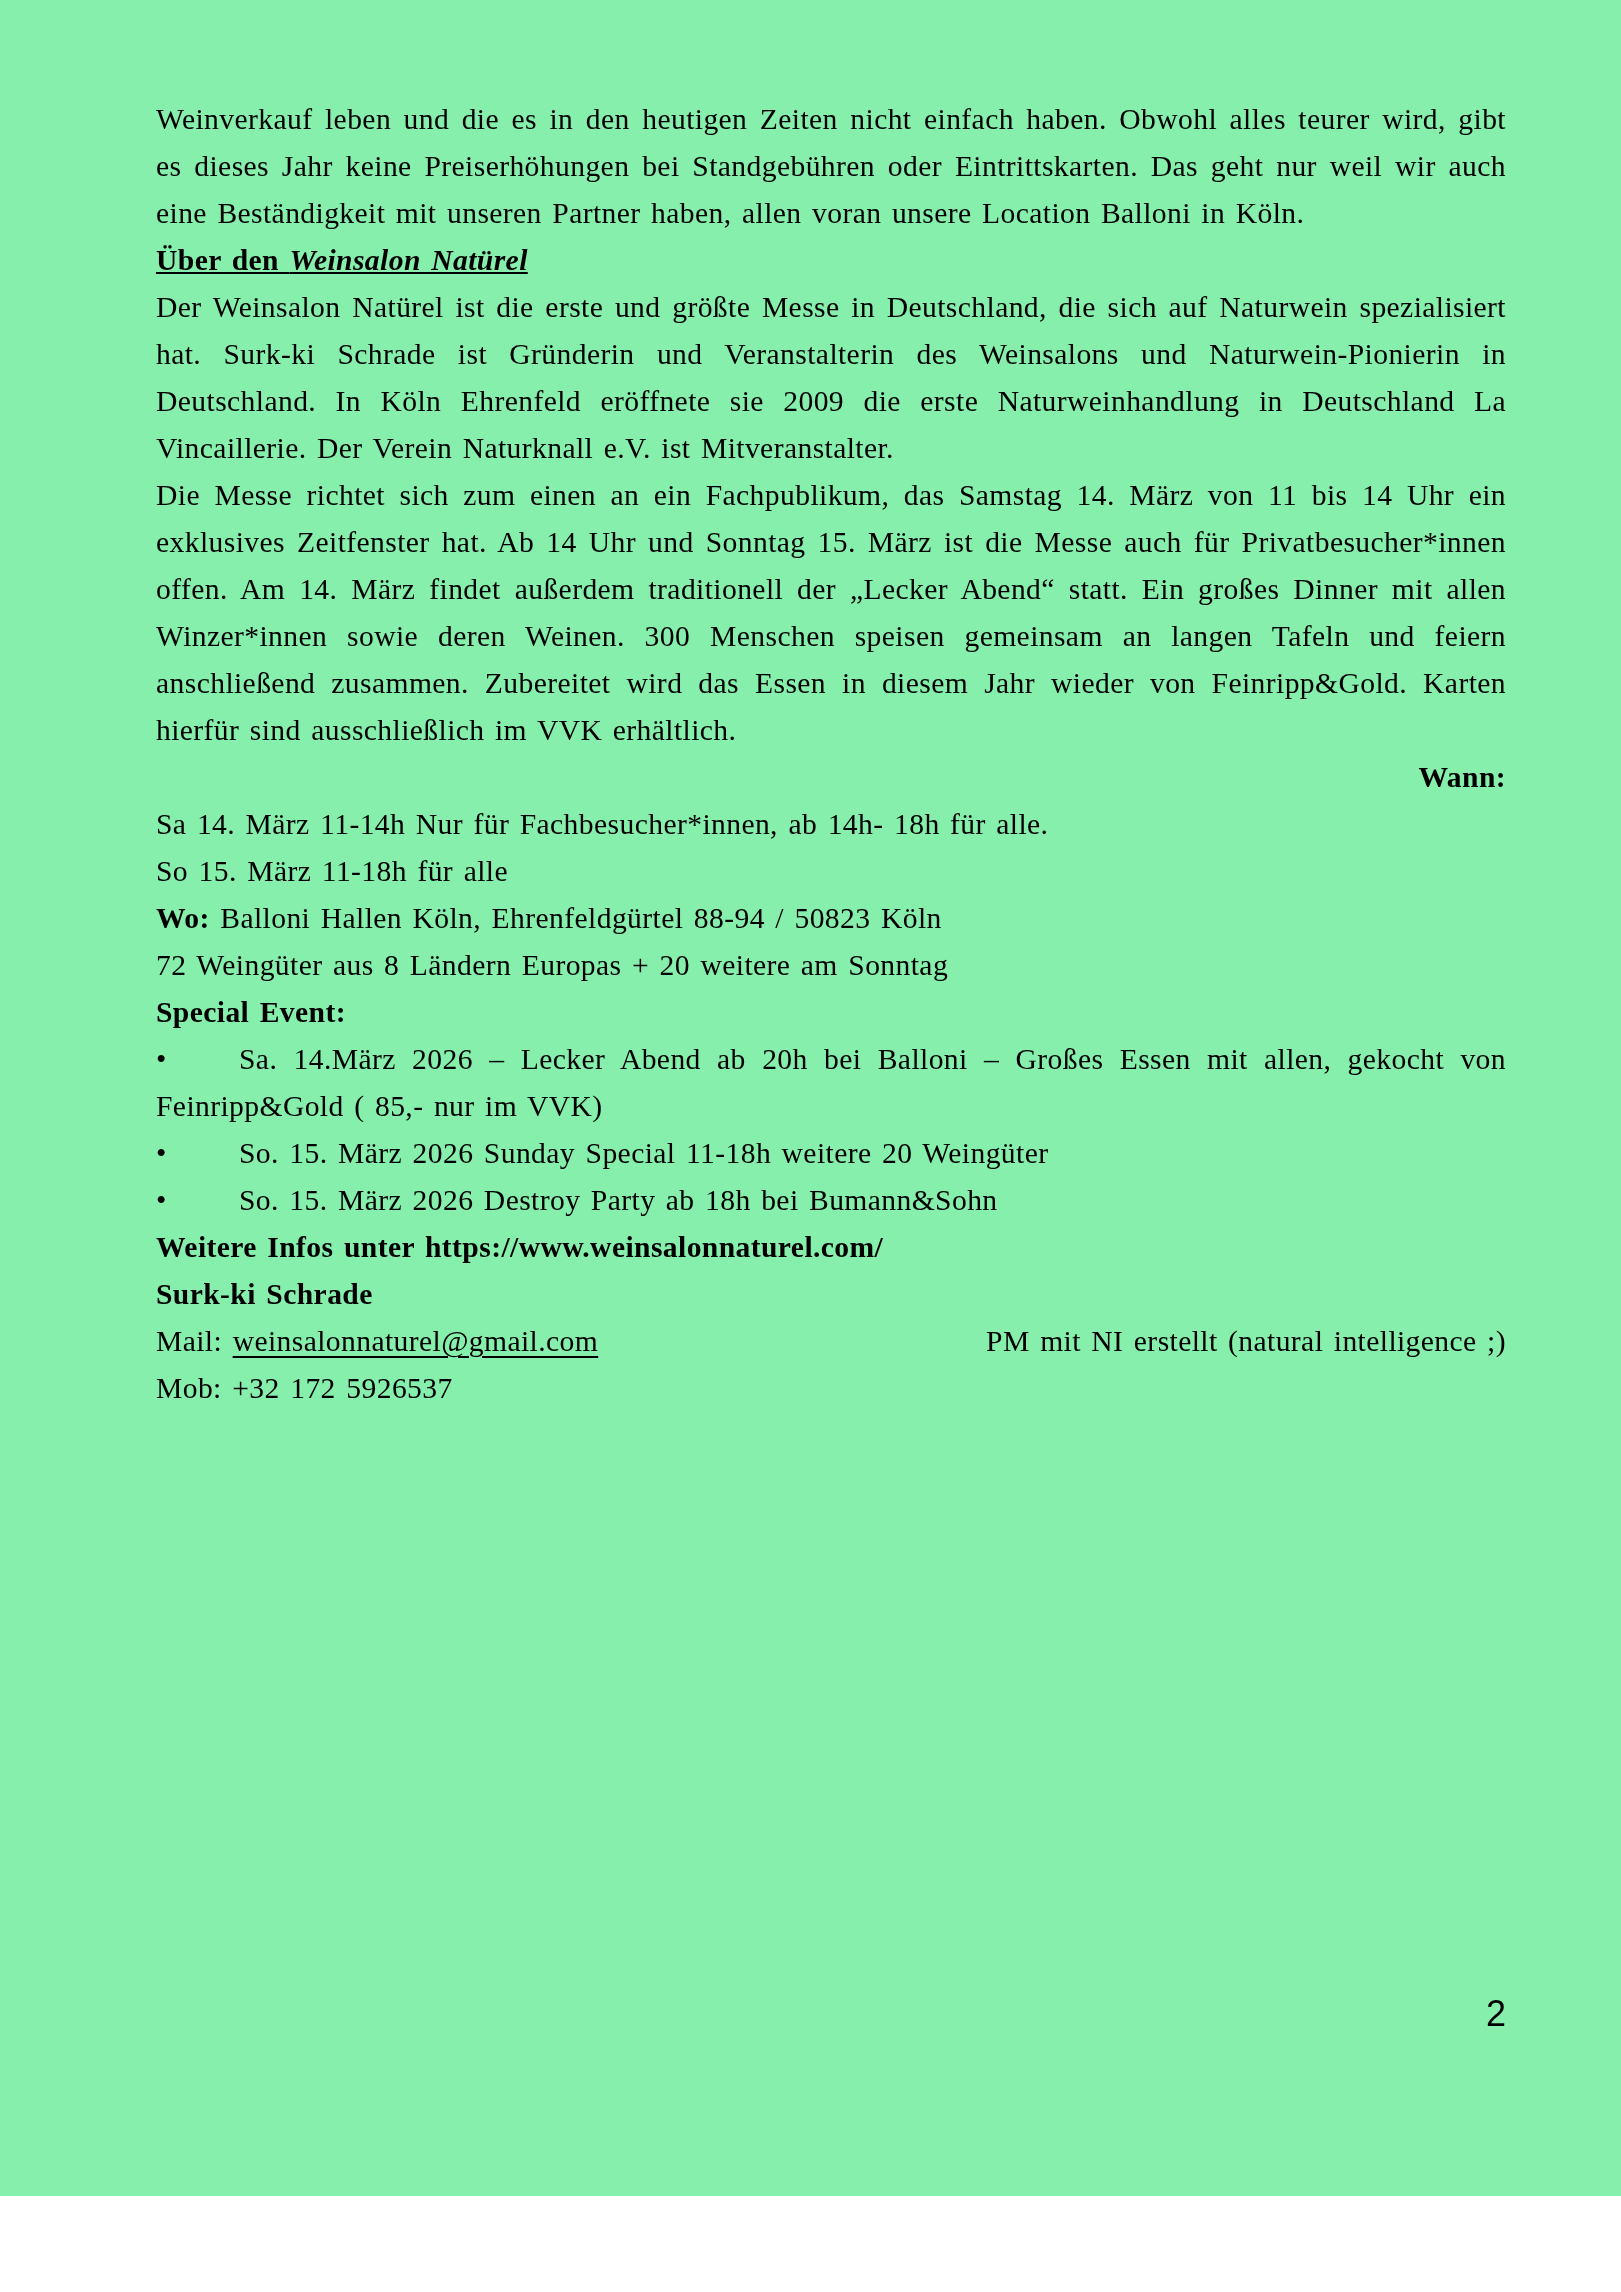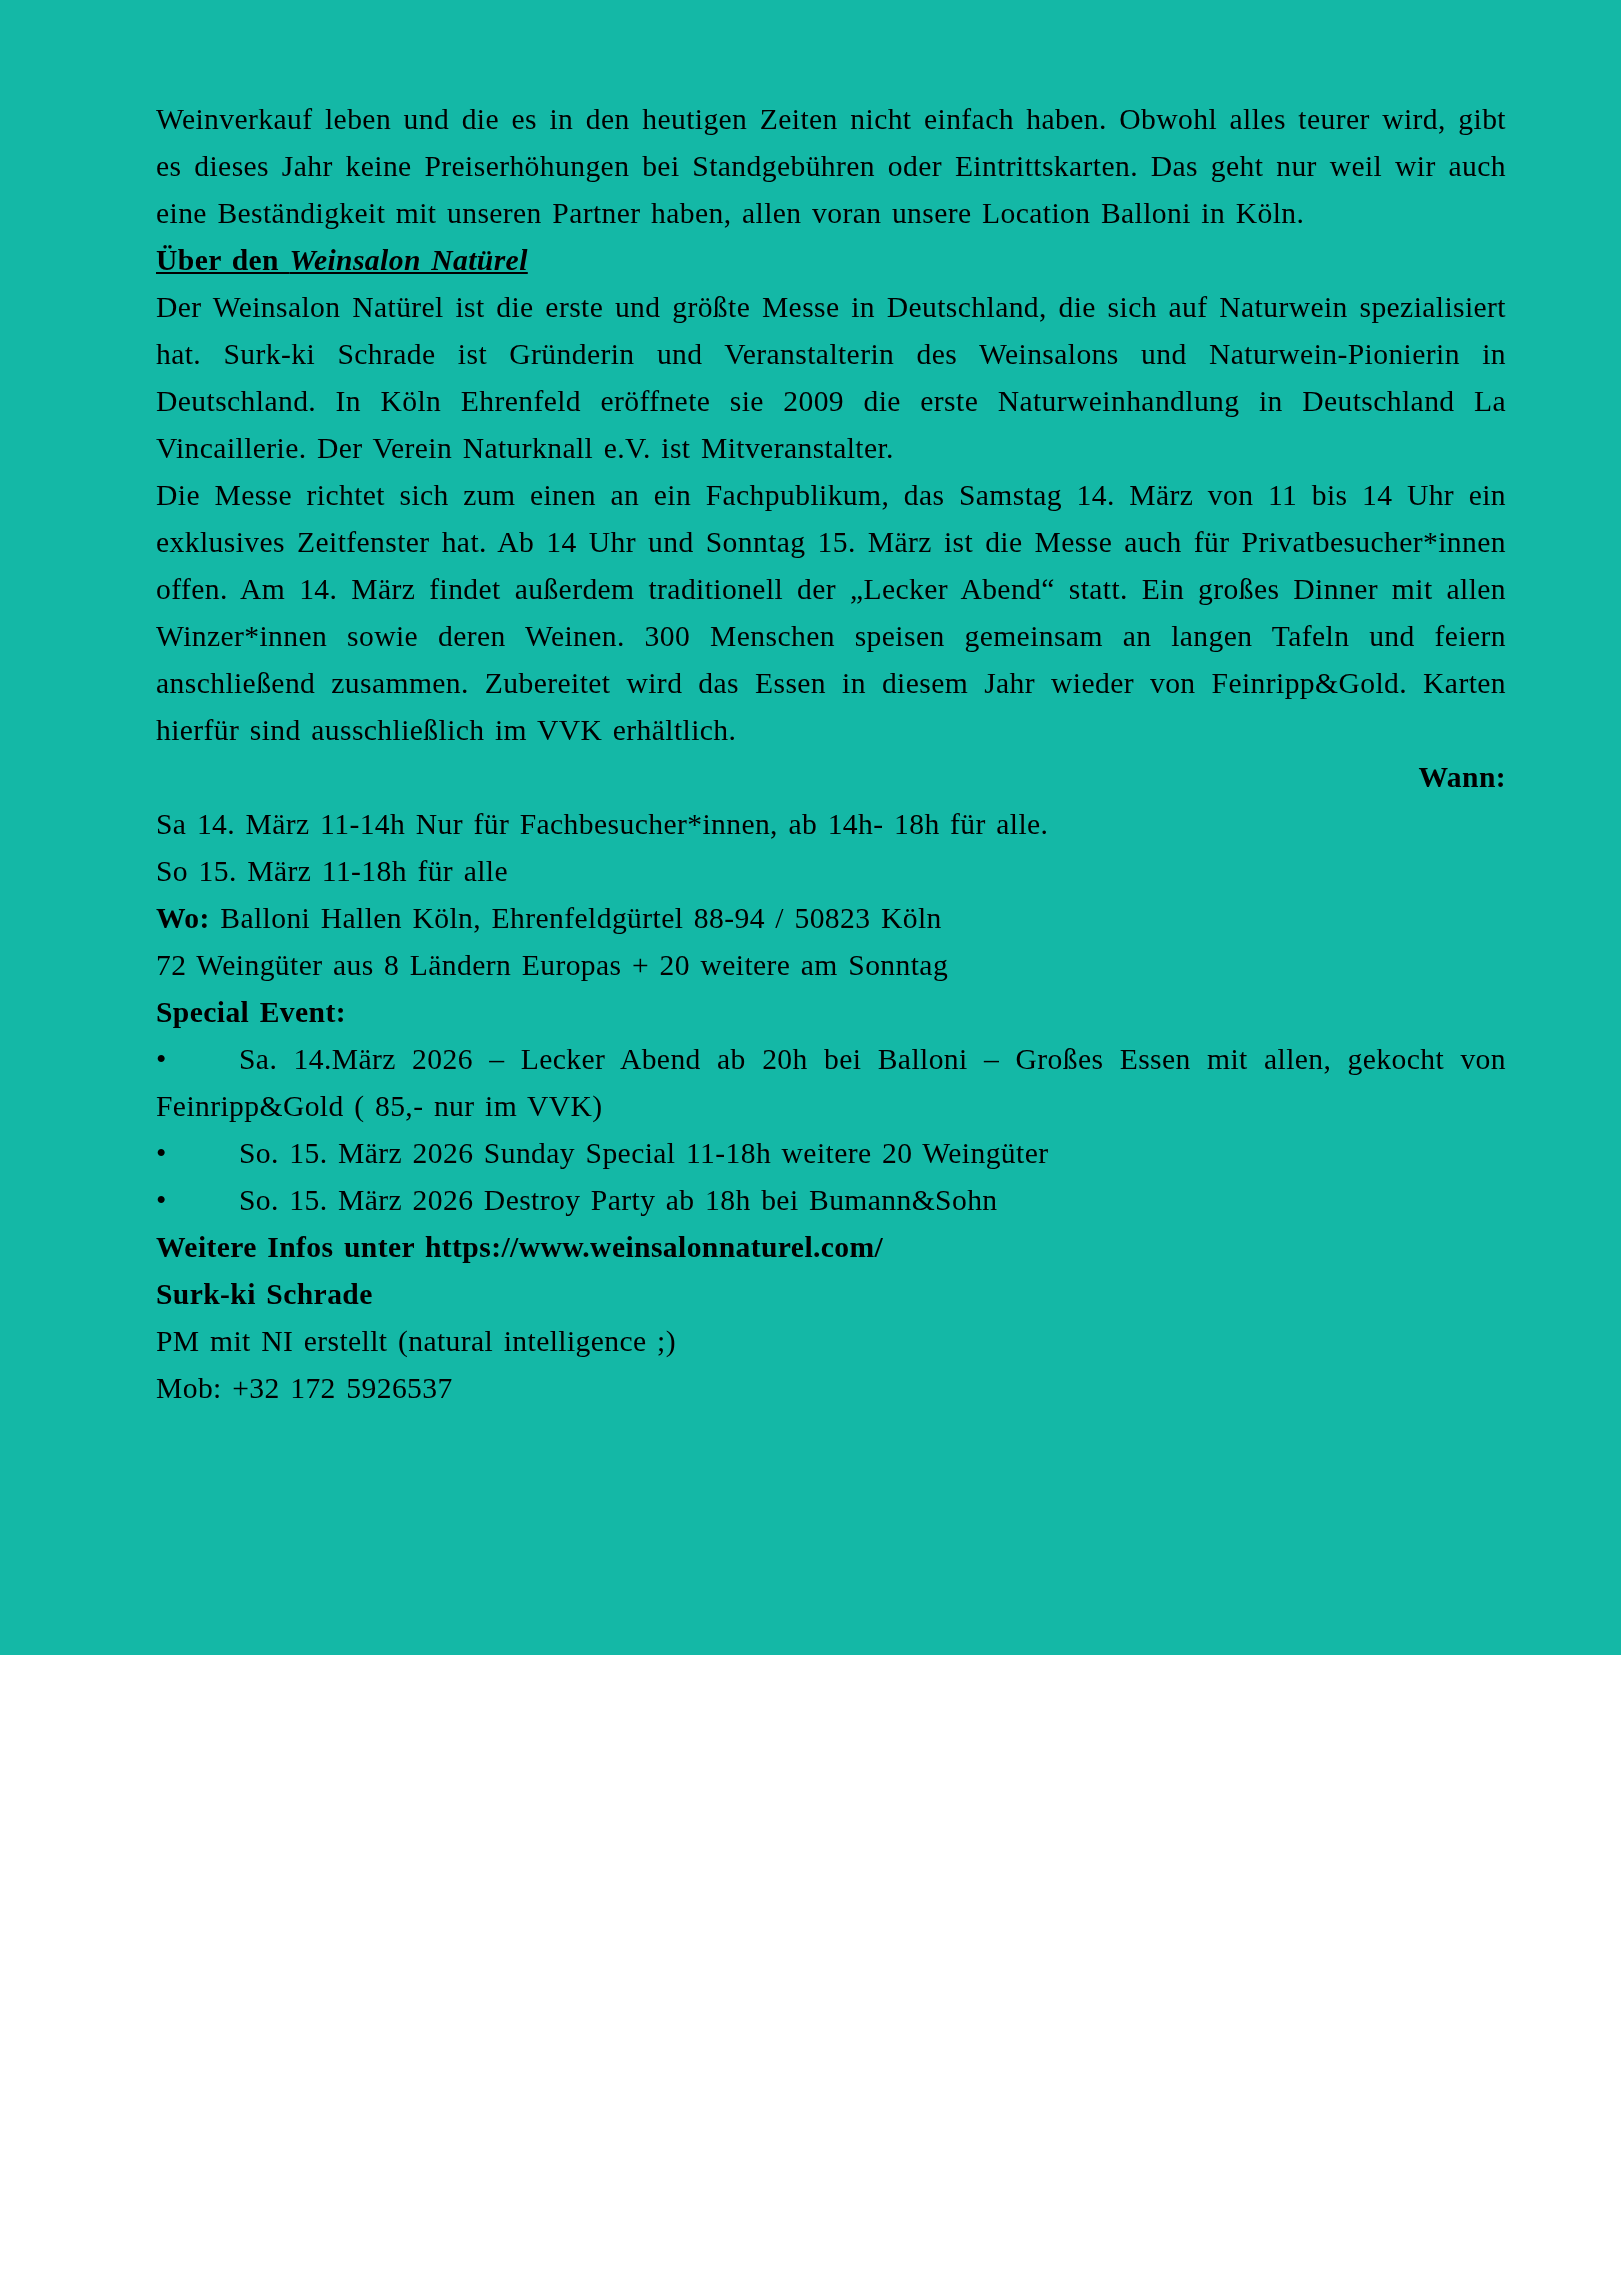--- a/index.html
+++ b/index.html
@@ -3,23 +3,23 @@
 <meta charset="utf-8">
 <style>
   html, body {
     margin: 0;
     padding: 0;
     background: #ffffff;
   }
   .page {
     position: relative;
     width: 1621px;
-    height: 1655px;
+    height: 2196px;
     margin: 0 auto;
-    background: #14b8a6;
+    background: #86efac;
     color: #000000;
     font-family: "Liberation Serif", "DejaVu Serif", serif;
     font-size: 29.6px;
     line-height: 47px;
     box-sizing: border-box;
     padding: 96px 115px 0 156px;
     word-spacing: 2.7px;
     letter-spacing: 0.4px;
     overflow: hidden;
   }
@@ -114,19 +114,20 @@
 
   <p class="bullet-3"><span class="dot">•</span><span>So. 15. März 2026 Destroy Party ab 18h bei Bumann&amp;Sohn</span></p>
 
   <p class="l-info">Weitere Infos unter https://www.weinsalonnaturel.com/</p>
 
   <div class="page-number">2</div>
 
   <p class="b l-name">Surk-ki Schrade</p>
 
   <div class="mail-row l-mail">
+    <p><span>Mail: </span><a class="email-link">weinsalonnaturel@gmail.com</a></p>
     <p>PM mit NI erstellt (natural intelligence ;)</p>
   </div>
 
   <p>Mob: +32 172 5926537</p>
 
 </div>
 
 
 </body></html>

